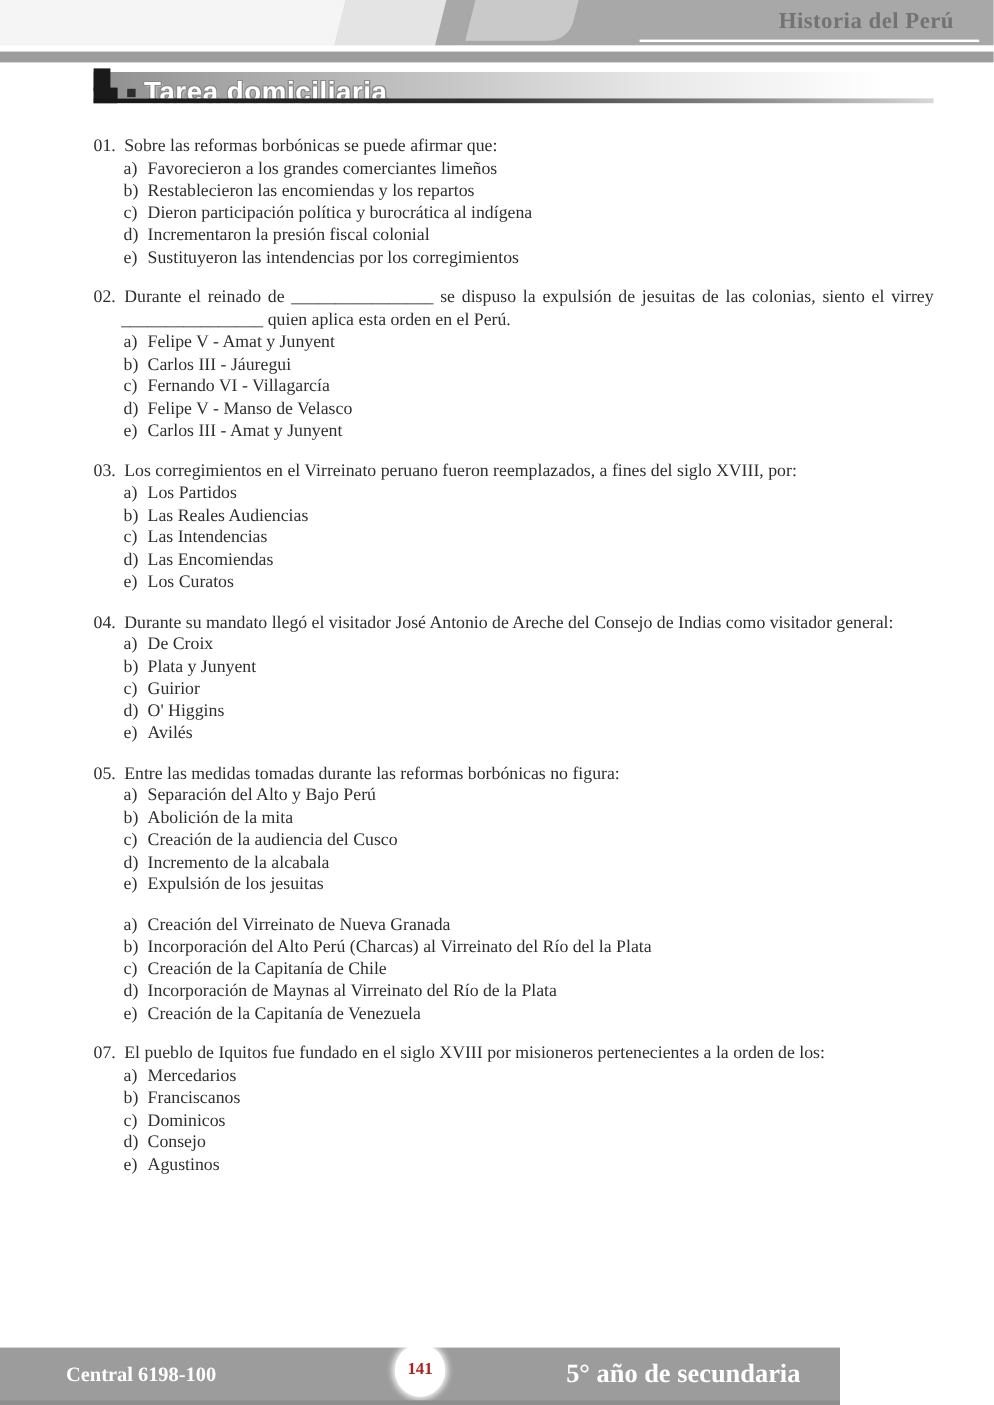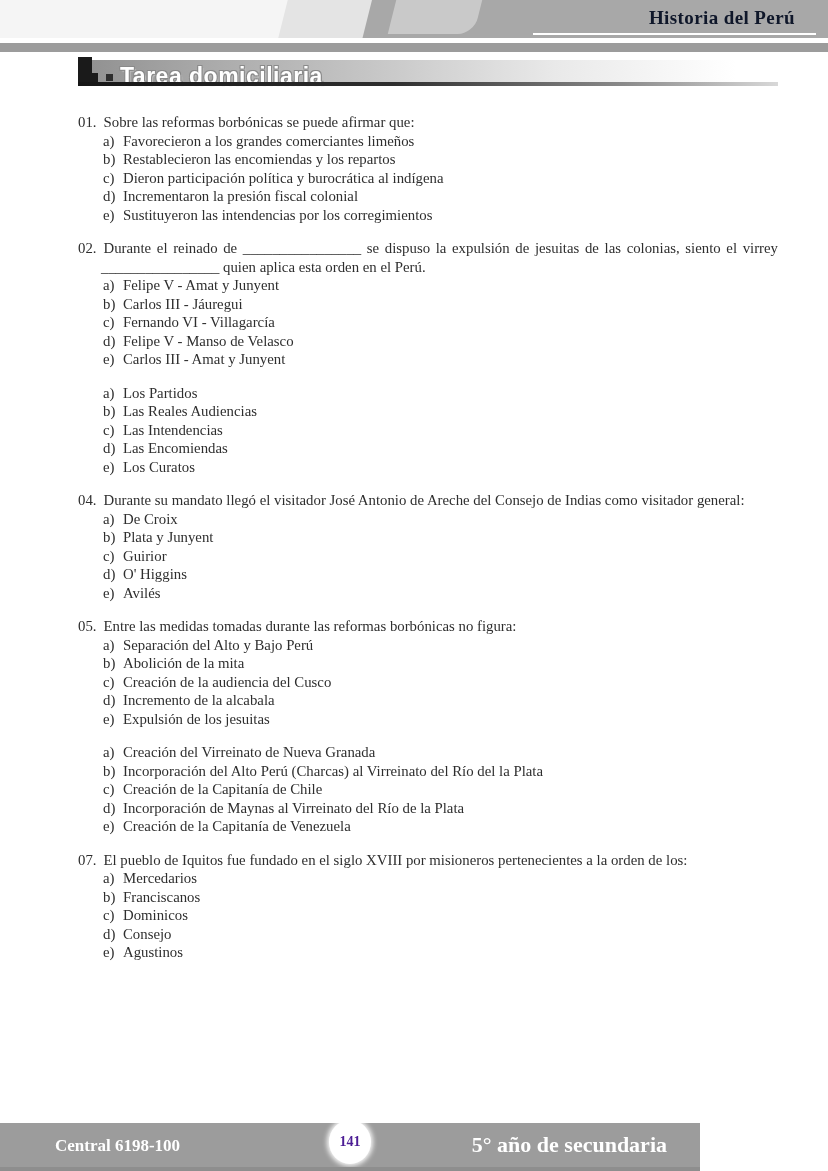--- a/index.html
+++ b/index.html
@@ -6,21 +6,21 @@
   body{
     width:828px;height:1171px;position:relative;background:#ffffff;
     font-family:"Liberation Serif", serif;color:#2e2e2e;overflow:hidden;
   }
   
   .top-banner{position:absolute;top:0;left:0;width:828px;height:38px;background:#f5f5f5;overflow:hidden;}
   .deco{position:absolute;top:0;height:38px;}
   .deco-light{left:283px;width:102px;background:#e4e4e4;transform:skewX(-14deg);}
   .deco-gray{left:372px;width:476px;background:var(--banner-gray,#a8a8a8);transform:skewX(-14deg);transform-origin:top left;}
   .deco-mid{left:392px;width:86px;height:34px;background:#c9c9c9;transform:skewX(-14deg);border-bottom-right-radius:16px;}
-  .course-title{position:absolute;top:7px;right:33px;color:#0f172a;font-weight:bold;font-size:19px;letter-spacing:.4px;}
+  .course-title{position:absolute;top:7px;right:33px;color:#737373;font-weight:bold;font-size:19px;letter-spacing:.4px;}
   .header-underline{position:absolute;top:33px;left:533px;right:12px;height:2px;background:#ffffff;}
   
   .gray-strip{position:absolute;top:43px;left:0;width:828px;height:9px;background:var(--strip-gray,#9c9c9c);}
   
   .section-bar{
     position:absolute;top:60px;left:78px;width:700px;height:22px;
     background:linear-gradient(to right,#8f8f8f 0%,#a9a9a9 18%,#c6c6c6 42%,#e9e9e9 68%,#ffffff 94%);
   }
   .section-bar::after{ 
     content:"";position:absolute;left:0;right:0;bottom:-4px;height:4px;
@@ -47,21 +47,21 @@
   .footer{position:absolute;left:0;bottom:0;width:700px;height:48px;background:var(--footer-gray,#9c9c9c);}
   .footer::after{content:"";position:absolute;left:0;right:0;bottom:0;height:4px;background:#8e8e8e;}
   .footer-left{position:absolute;left:55px;top:13px;color:#ffffff;font-weight:bold;font-size:17px;}
   .footer-right{position:absolute;right:33px;top:9px;color:#ffffff;font-weight:bold;font-size:22px;}
   .page-badge{
     position:absolute;left:50%;top:-3px;transform:translateX(-50%);
     width:42px;height:44px;background:#ffffff;border-radius:50%;
     box-shadow:0 0 5px 2px rgba(255,255,255,.95);
     display:flex;align-items:center;justify-content:center;
   }
-  .badge-num{font-weight:bold;font-size:14px;color:#4c1d95;}
+  .badge-num{font-weight:bold;font-size:14px;color:#b91c1c;}
 </style>
 </head>
 <body>
 
 <header class="top-banner">
   <div class="deco deco-light"></div>
   <div class="deco deco-gray"></div>
   <div class="deco deco-mid"></div>
   <span class="course-title">Historia del Perú</span>
   <div class="header-underline"></div>
@@ -131,20 +131,23 @@
         <span class="opt-text">Felipe V - Manso de Velasco</span>
       </div>
         <div class="opt">
         <span class="opt-letter">e)</span>
         <span class="opt-text">Carlos III - Amat y Junyent</span>
       </div>
       </div>
   </section>
 
   <section class="q-block">
+    <div class="q-head">
+      <span class="q-num">03.</span><span>Los corregimientos en el Virreinato peruano fueron reemplazados, a fines del siglo XVIII, por:</span>
+    </div>
     <div class="q-options">
 
     <div class="opt">
         <span class="opt-letter">a)</span>
         <span class="opt-text">Los Partidos</span>
       </div>
         <div class="opt">
         <span class="opt-letter">b)</span>
         <span class="opt-text">Las Reales Audiencias</span>
       </div>

